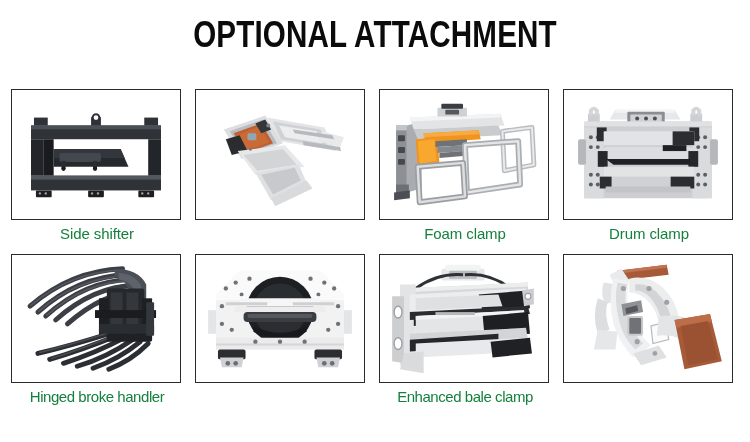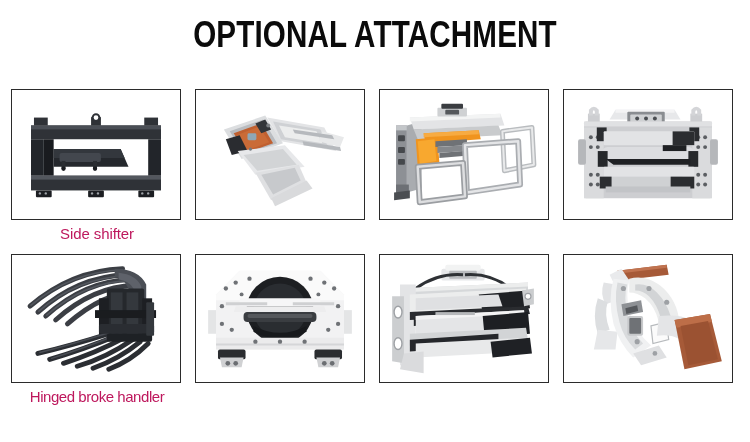--- a/index.html
+++ b/index.html
@@ -54,21 +54,21 @@
     background: #ffffff;
     box-sizing: border-box;
     overflow: hidden;
     position: relative;
   }
   .row2 .thumb-frame { height: 129px; }
   .caption {
     text-align: center;
     font-size: 15px;
     line-height: 20px;
-    color: #be185d;
+    color: #15803d;
     margin-top: 4px;
     white-space: nowrap;
     letter-spacing: -0.1px;
   }
   .caption.tight { letter-spacing: -0.45px; text-align: center; }
 
   .art {
     position: absolute;
     inset: 0;
   }
@@ -184,20 +184,21 @@
             <path d="M86 56 L140 52 L142 96 L88 104 Z" fill="none" stroke="#aaadb1" stroke-width="6" stroke-linejoin="round"></path>
             <path d="M86 56 L140 52 L142 96 L88 104 Z" fill="none" stroke="#e4e5e7" stroke-width="2.5" stroke-linejoin="round"></path>
             <path d="M38 78 L84 74 L86 108 L40 114 Z" fill="none" stroke="#9b9ea2" stroke-width="6" stroke-linejoin="round"></path>
             <path d="M38 78 L84 74 L86 108 L40 114 Z" fill="none" stroke="#dddee0" stroke-width="2.5" stroke-linejoin="round"></path>
             <rect x="16" y="96" width="13" height="12" fill="#6d7075"></rect>
             <path d="M14 104 L30 102 L30 110 L14 112 Z" fill="#4b4e52"></path>
           </g>
         </svg>
       </div>
     </div>
+    <div class="caption">Foam clamp</div>
   </div>
 
   <div class="cell">
     <div class="thumb-frame">
       <div class="art">
         <svg viewBox="0 0 170 131" preserveAspectRatio="xMidYMid meet">
           <rect x="0" y="0" width="170" height="131" fill="#ffffff"></rect>
           <g>
             <path d="M24 24 L36 24 L36 36 L24 36 Z" fill="#cdced1"></path>
             <path d="M25 20 Q30 14 35 20 L35 26 L31 26 L31 22 Q30 19 29 22 L29 26 L25 26 Z" fill="#d4d5d8"></path>
@@ -243,20 +244,21 @@
             <rect x="40" y="78" width="92" height="14" rx="1" fill="#e2e3e5"></rect>
             <rect x="40" y="88" width="80" height="10" fill="#cfd1d3"></rect>
             <rect x="108" y="88" width="24" height="12" fill="#2b2d30"></rect>
             <rect x="36" y="88" width="12" height="12" fill="#2b2d30"></rect>
             <rect x="100" y="56" width="24" height="6" fill="#1f2124"></rect>
             <rect x="42" y="98" width="86" height="6" fill="#c2c4c7"></rect>
           </g>
         </svg>
       </div>
     </div>
+    <div class="caption">Drum clamp</div>
   </div>
 
   <div class="cell row2">
     <div class="thumb-frame">
       <div class="art">
         <svg viewBox="0 0 170 129" preserveAspectRatio="xMidYMid meet">
           <rect x="0" y="0" width="170" height="129" fill="#ffffff"></rect>
           <g fill="none" stroke="#3b3e44" stroke-linecap="round">
             <path d="M18 52 Q60 16 112 14" stroke-width="5"></path>
             <path d="M26 58 Q66 22 116 20" stroke-width="5"></path>
@@ -382,20 +384,21 @@
             <path d="M36 90 L148 84 L150 98 L36 104 Z" fill="#e8e9ea"></path>
             <path d="M112 88 L152 84 L154 100 L114 104 Z" fill="#1f2125"></path>
             <path d="M24 100 L44 98 L44 120 L20 116 Z" fill="#dadbdd"></path>
             <path d="M144 36 L156 34 L156 50 L146 52 Z" fill="#cbcdcf"></path>
             <circle cx="150" cy="42" r="3" fill="#ffffff" stroke="#9ea1a5" stroke-width="1.2"></circle>
             <rect x="56" y="58" width="40" height="3" fill="#b6b8bb"></rect>
           </g>
         </svg>
       </div>
     </div>
+    <div class="caption tight">Enhanced bale clamp</div>
   </div>
 
   <div class="cell row2">
     <div class="thumb-frame">
       <div class="art">
         <svg viewBox="0 0 170 129" preserveAspectRatio="xMidYMid meet">
           <rect x="0" y="0" width="170" height="129" fill="#ffffff"></rect>
           <g>
             <path d="M54 16 L104 10 L106 20 L56 26 Z" fill="#a65a38"></path>
             <path d="M54 16 L104 10 L104 13 L54 19 Z" fill="#c07350"></path>

